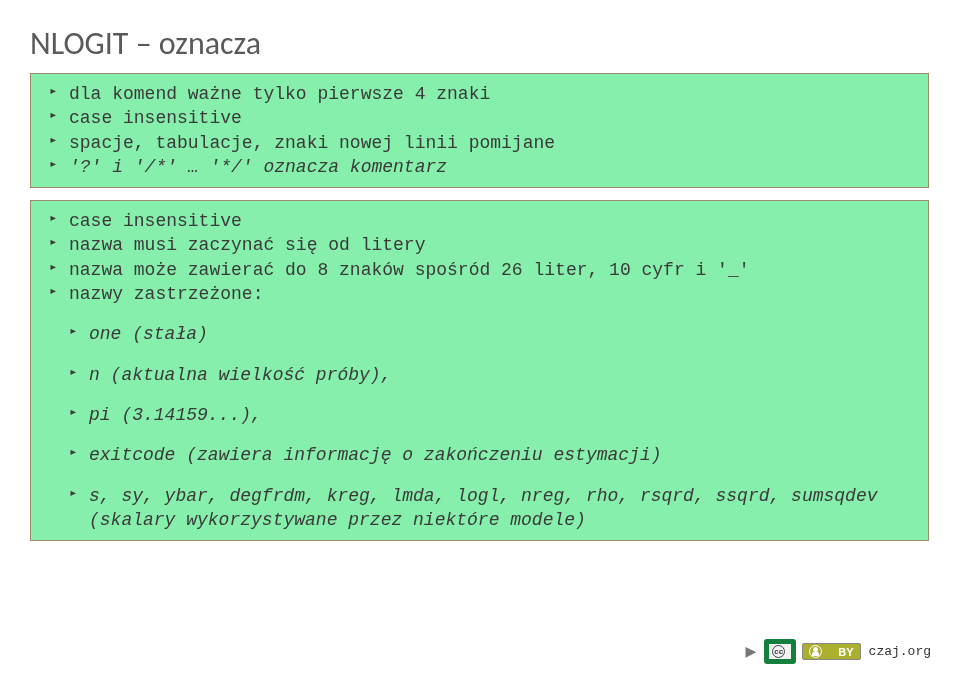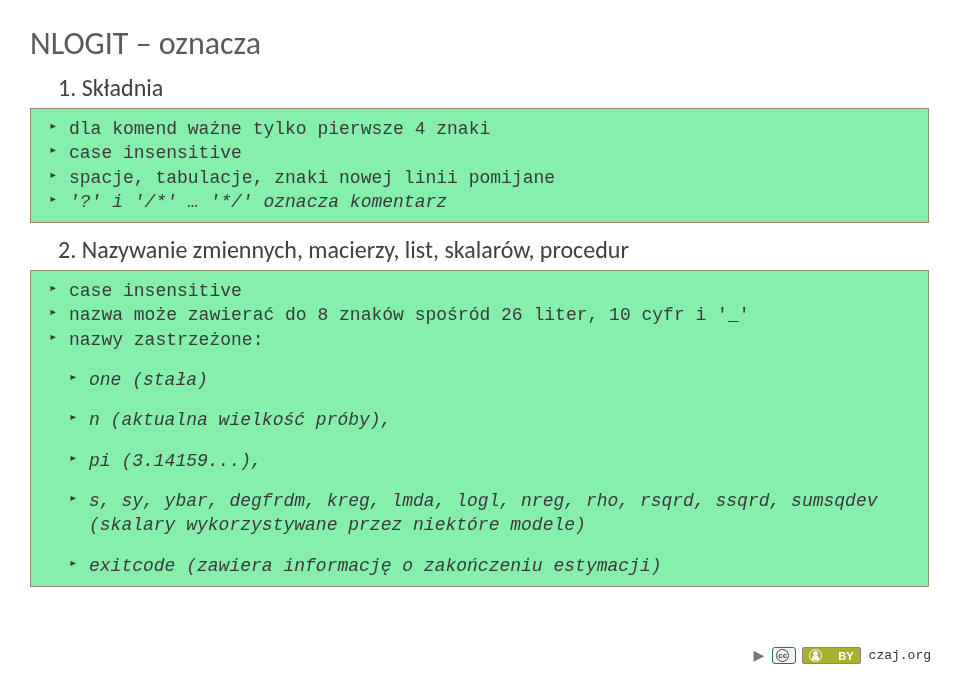--- a/index.html
+++ b/index.html
@@ -73,21 +73,21 @@
     gap: 8px;
   }
   .footer-arrow {
     font-size: 14px;
     color: #777;
   }
   .cc-box {
     display: inline-flex;
     align-items: center;
     gap: 4px;
-    border: 1px solid #15803d;
+    border: 5px solid #15803d;
     border-radius: 3px;
     padding: 1px 6px 1px 3px;
     font-size: 11px;
     background: #f2f2f2;
     color: #444;
     font-family: Arial, sans-serif;
     font-weight: bold;
   }
   .cc-circle {
     display: inline-block;
@@ -140,47 +140,40 @@
     font-size: 13px;
     color: #333;
   }
 </style>
 </head>
 <body>
 
 <div class="slide">
   <div class="title">NLOGIT – oznacza</div>
 
-  <div class="numitem">
-    <span>1.</span>
-    <span>Składnia</span>
-  </div>
   <div class="box">
     <ul>
       <li>dla komend ważne tylko pierwsze 4 znaki</li>
       <li>case insensitive</li>
       <li>spacje, tabulacje, znaki nowej linii pomijane</li>
       <li class="italic">'?' i '/*' … '*/' oznacza komentarz</li>
     </ul>
   </div>
 
-  <div class="numitem">
-    <span>2.</span>
-    <span>Nazywanie zmiennych, macierzy, list, skalarów, procedur</span>
-  </div>
   <div class="box">
     <ul>
       <li>case insensitive</li>
+      <li>nazwa musi zaczynać się od litery</li>
       <li>nazwa może zawierać do 8 znaków spośród 26 liter, 10 cyfr i '_'</li>
       <li>nazwy zastrzeżone:</li>
       <li class="sub italic">one (stała)</li>
       <li class="sub italic">n (aktualna wielkość próby),</li>
       <li class="sub italic">pi (3.14159...),</li>
+      <li class="sub italic">exitcode (zawiera informację o zakończeniu estymacji)</li>
       <li class="sub italic">s, sy, ybar, degfrdm, kreg, lmda, logl, nreg, rho, rsqrd, ssqrd, sumsqdev (skalary wykorzystywane przez niektóre modele)</li>
-      <li class="sub italic">exitcode (zawiera informację o zakończeniu estymacji)</li>
     </ul>
   </div>
 
   <div class="footer">
     <span class="footer-arrow">▶</span>
     <span class="cc-box">
       <span class="cc-circle">cc</span>
     </span>
     <span class="cc-by">
       <span class="cc-person"></span>

